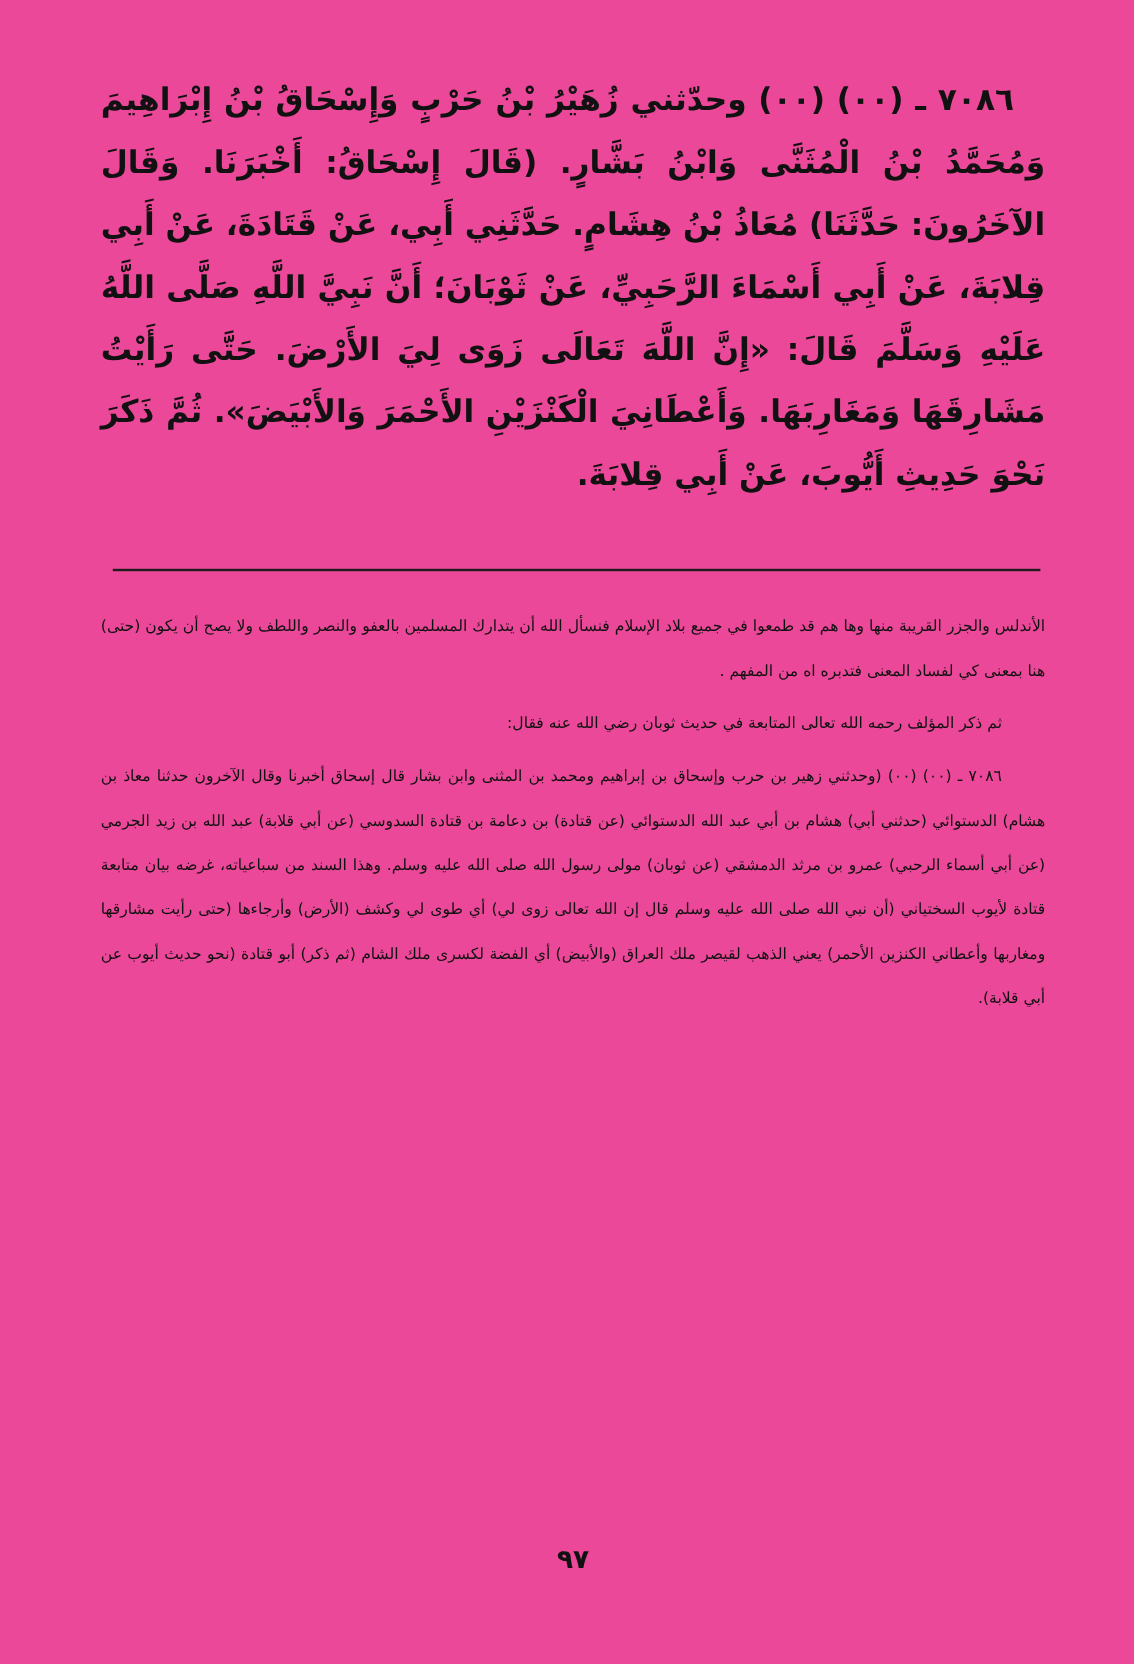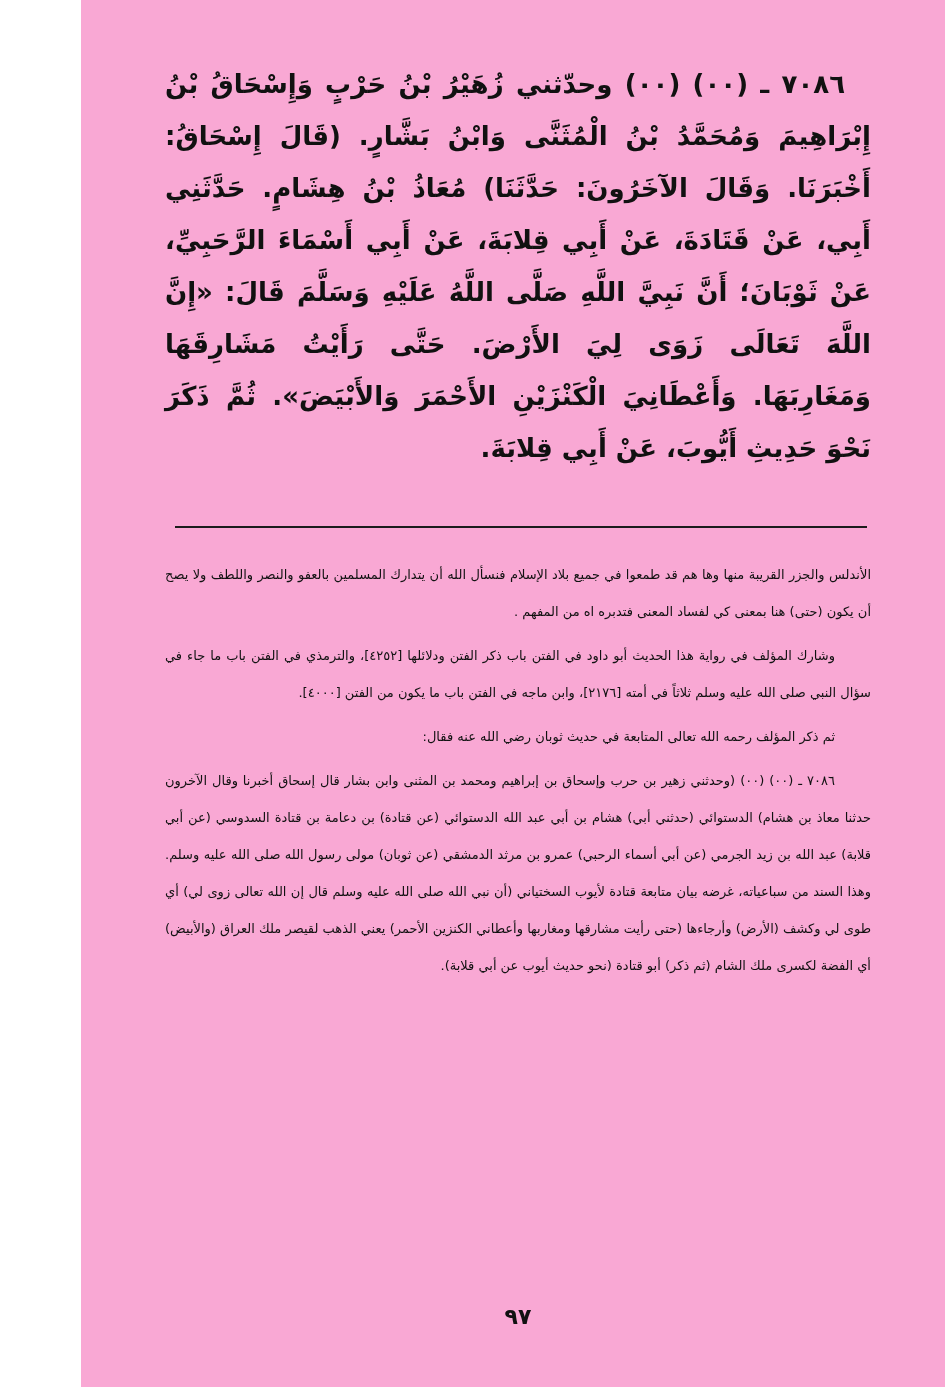--- a/index.html
+++ b/index.html
@@ -1,23 +1,23 @@
 <!DOCTYPE html>
 <html lang="ar" dir="rtl"><head>
 <meta charset="utf-8">
 <style>
   * { margin: 0; padding: 0; box-sizing: border-box; }
   html, body { background: #ffffff; }
   body { width: 945px; }
 
   .sheet {
     position: relative;
-    width: 864px;
+    width: 945px;
     height: 1387px;
-    background: #f9a8d4;
+    background: #ec4899;
     color: #111111;
     direction: rtl;
     font-family: "DejaVu Sans", sans-serif;
     padding: 58px 74px 0 84px;
     display: flex;
     flex-direction: column;
     overflow: hidden;
   }
 
   
@@ -44,41 +44,40 @@
     text-align: justify;
     margin-bottom: 7px;
   }
   .commentary p.indent { text-indent: 36px; }
   .commentary .bold { font-weight: 400; }
 
   
   .footer {
     margin-top: auto;
     text-align: center;
-    padding-bottom: 58px;
+    padding-bottom: 74px;
   }
   .page-number {
     display: inline-block;
     font-size: 22px;
     font-weight: 700;
     letter-spacing: 2px;
   }
 </style>
 </head>
 <body>
 
 <div class="sheet">
 
   <div class="hadith">٧٠٨٦ ـ (٠٠) (٠٠) وحدّثني زُهَيْرُ بْنُ حَرْبٍ وَإِسْحَاقُ بْنُ إِبْرَاهِيمَ وَمُحَمَّدُ بْنُ الْمُثَنَّى وَابْنُ بَشَّارٍ. (قَالَ إِسْحَاقُ: أَخْبَرَنَا. وَقَالَ الآخَرُونَ: حَدَّثَنَا) مُعَاذُ بْنُ هِشَامٍ. حَدَّثَنِي أَبِي، عَنْ قَتَادَةَ، عَنْ أَبِي قِلابَةَ، عَنْ أَبِي أَسْمَاءَ الرَّحَبِيِّ، عَنْ ثَوْبَانَ؛ أَنَّ نَبِيَّ اللَّهِ صَلَّى اللَّهُ عَلَيْهِ وَسَلَّمَ قَالَ: «إِنَّ اللَّهَ تَعَالَى زَوَى لِيَ الأَرْضَ. حَتَّى رَأَيْتُ مَشَارِقَهَا وَمَغَارِبَهَا. وَأَعْطَانِيَ الْكَنْزَيْنِ الأَحْمَرَ وَالأَبْيَضَ». ثُمَّ ذَكَرَ نَحْوَ حَدِيثِ أَيُّوبَ، عَنْ أَبِي قِلابَةَ.</div>
 
   <hr class="separator">
 
   <div class="commentary">
       <p class=""><span>الأندلس والجزر القريبة منها وها هم قد طمعوا في جميع بلاد الإسلام فنسأل الله أن يتدارك المسلمين بالعفو والنصر واللطف ولا يصح أن يكون (حتى) هنا بمعنى كي لفساد المعنى فتدبره اه من المفهم .</span></p>
-      <p class="indent"><span>وشارك المؤلف في رواية هذا الحديث أبو داود في الفتن باب ذكر الفتن ودلائلها [٤٢٥٢]، والترمذي في الفتن باب ما جاء في سؤال النبي صلى الله عليه وسلم ثلاثاً في أمته [٢١٧٦]، وابن ماجه في الفتن باب ما يكون من الفتن [٤٠٠٠].</span></p>
       <p class="indent"><span>ثم ذكر المؤلف رحمه الله تعالى المتابعة في حديث ثوبان رضي الله عنه فقال:</span></p>
       <p class="indent"><span class="bold">٧٠٨٦ ـ (٠٠) (٠٠) (وحدثني زهير بن حرب وإسحاق بن إبراهيم ومحمد بن المثنى وابن بشار قال إسحاق أخبرنا وقال الآخرون حدثنا معاذ بن هشام)</span><span> الدستوائي </span><span class="bold">(حدثني أبي)</span><span> هشام بن أبي عبد الله الدستوائي </span><span class="bold">(عن قتادة)</span><span> بن دعامة بن قتادة السدوسي </span><span class="bold">(عن أبي قلابة)</span><span> عبد الله بن زيد الجرمي </span><span class="bold">(عن أبي أسماء الرحبي)</span><span> عمرو بن مرثد الدمشقي </span><span class="bold">(عن ثوبان)</span><span> مولى رسول الله صلى الله عليه وسلم. وهذا السند من سباعياته، غرضه بيان متابعة قتادة لأيوب السختياني </span><span class="bold">(أن نبي الله صلى الله عليه وسلم قال إن الله تعالى زوى لي)</span><span> أي طوى لي وكشف </span><span class="bold">(الأرض)</span><span> وأرجاءها </span><span class="bold">(حتى رأيت مشارقها ومغاربها وأعطاني الكنزين الأحمر)</span><span> يعني الذهب لقيصر ملك العراق </span><span class="bold">(والأبيض)</span><span> أي الفضة لكسرى ملك الشام </span><span class="bold">(ثم ذكر)</span><span> أبو قتادة </span><span class="bold">(نحو حديث أيوب عن أبي قلابة).</span></p>
     </div>
 
   <div class="footer">
     <span class="page-number">٩٧</span>
   </div>
 
 </div>
 

